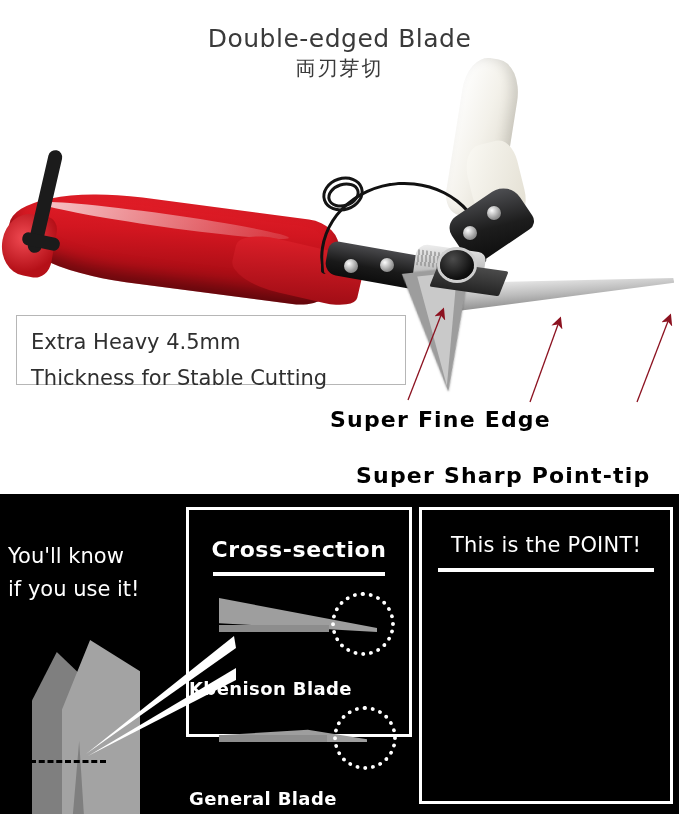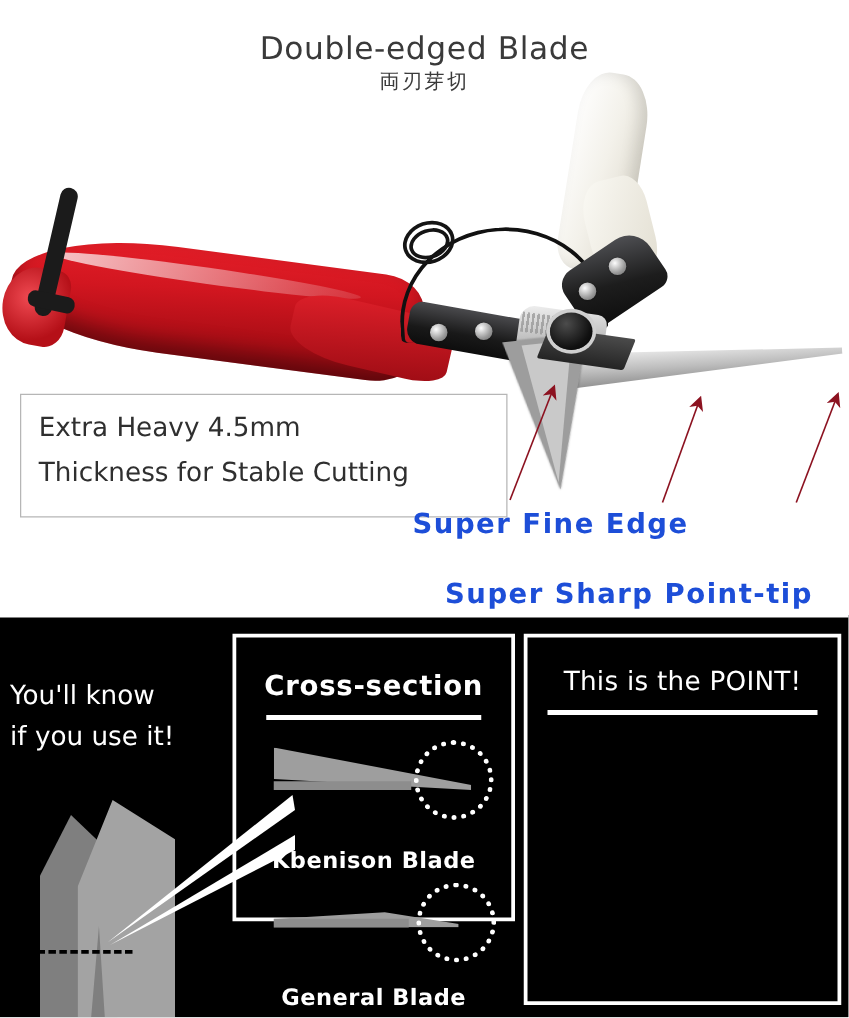--- a/index.html
+++ b/index.html
@@ -30,21 +30,21 @@
   .headline {
     position: absolute;
     width: 679px;
     text-align: center;
     color: #3a3a3a;
     font-size: 25px;
     letter-spacing: 0.5px;
     white-space: nowrap;
   }
   #title-en { top: 2px; }
-  #title-jp { top: 33px; font-size: 16px; letter-spacing: 2px; }
+  #title-jp { top: 33px; font-size: 20px; letter-spacing: 2px; }
 
   
   .shear { position: absolute; }
 
   
   #red-handle {
     left: 8px; top: 180px;
     width: 330px; height: 86px;
     background: linear-gradient(175deg,#e8202a 0%, #d21620 38%, #ad0e16 72%, #8e0a11 100%);
     border-radius: 46% 12% 14% 44% / 60% 36% 34% 58%;
@@ -210,21 +210,21 @@
     width: 26px; height: 16px;
     background: repeating-linear-gradient(90deg,#8c8c8c 0 2px,transparent 2px 4px);
     opacity: .65;
     transform: rotate(8deg);
   }
 
   
   #callout-box {
     position: absolute;
     left: 16px; top: 293px;
-    width: 390px; height: 99px;
+    width: 390px; height: 70px;
     border: 1px solid #b6b6b6;
     background: #ffffff;
     box-sizing: border-box;
     padding: 8px 12px 0 14px;
   }
   .callout-line {
     color: #2f2f2f;
     font-size: 21px;
     line-height: 36px;
     white-space: nowrap;
@@ -234,21 +234,21 @@
   #arrow-layer {
     position: absolute;
     left: 0; top: 0;
     width: 679px; height: 492px;
     pointer-events: none;
   }
 
   
   .photo-label {
     position: absolute;
-    color: #1d4ed8;
+    color: #000000;
     font-weight: bold;
     font-size: 22px;
     letter-spacing: 1.2px;
     white-space: nowrap;
   }
   #label-fine-edge { left: 330px; top: 385px; }
   #label-point-tip { left: 356px; top: 441px; }
 
   
   #black-panel {
@@ -364,21 +364,20 @@
     position: absolute;
     width: 56px; height: 56px;
     border: 4px dotted #ffffff;
     border-radius: 50%;
   }
   #dot-circle-1 { left: 128px; top: 0px; }
   #dot-circle-2 { left: 130px; top: 4px; }
   .wedge-caption {
     position: absolute;
     left: 0; width: 220px;
-    text-align: center;
     color: #ffffff;
     font-weight: bold;
     font-size: 18px;
     letter-spacing: .4px;
   }
   #caption-1 { top: 168px; }
   #caption-2 { top: 278px; }
 
   
   #col-right {

